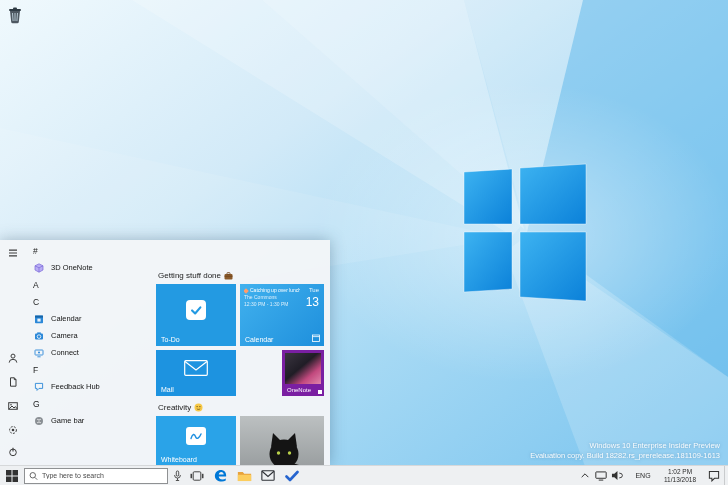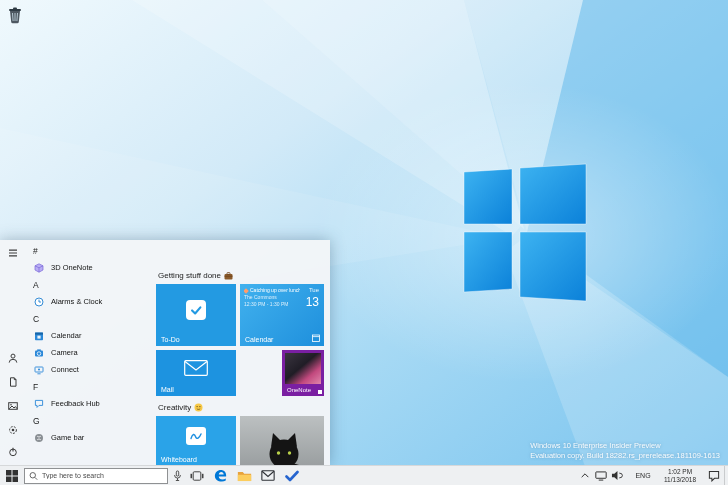--- a/index.html
+++ b/index.html
@@ -8,21 +8,21 @@
   .screen *{box-sizing:border-box;}
   svg{display:block;}
 
   
   .wallpaper{position:absolute;inset:0;}
 
   
   .recycle-bin{position:absolute;left:7px;top:6px;width:16px;height:18px;}
 
   
-  .watermark{position:absolute;right:8px;bottom:24px;color:rgba(255,255,255,0.95);
+  .watermark{position:absolute;right:8px;bottom:24px;text-align:right;color:rgba(255,255,255,0.95);
     font-size:7.5px;line-height:10px;text-shadow:0 0 3px rgba(70,120,160,0.55);}
 
   
   .start-menu{position:absolute;left:0;top:240px;width:330px;height:225px;
     background:rgba(243,245,248,0.97);box-shadow:0 0 14px rgba(40,70,95,0.35);}
   .rail{position:absolute;left:0;top:0;width:26px;height:100%;}
   .rail-btn{position:absolute;left:0;width:26px;height:22px;display:flex;align-items:center;justify-content:center;}
   .applist{position:absolute;left:26px;top:0;width:130px;height:100%;padding-top:2px;overflow:hidden;}
   .al-row{height:17px;display:flex;align-items:center;padding-left:7px;}
   .al-header{font-size:8.5px;color:#1a1a1a;}
@@ -171,29 +171,20 @@
       <div class="al-row">
         <span class="al-icon">
           <svg width="10" height="10" viewBox="0 0 10 10">
               <polygon points="5,0.8 9,2.8 9,7 5,9.2 1,7 1,2.8" fill="#b9aef5" stroke="#7b68d8" stroke-width="0.7"></polygon>
               <path d="M1,2.8 L5,4.8 L9,2.8 M5,4.8 V9.2" stroke="#7b68d8" stroke-width="0.7" fill="none"></path>
             </svg>
         </span>
         <span class="al-label">3D OneNote</span>
       </div>
       <div class="al-row al-header">A</div>
-      <div class="al-row">
-        <span class="al-icon">
-          <svg width="10" height="10" viewBox="0 0 10 10">
-              <circle cx="5" cy="5" r="4" stroke="#1e7fd0" fill="#ffffff" stroke-width="0.9"></circle>
-              <path d="M5,5 V2.6 M5,5 H7" stroke="#1e7fd0" stroke-width="0.9" fill="none"></path>
-            </svg>
-        </span>
-        <span class="al-label">Alarms &amp; Clock</span>
-      </div>
       <div class="al-row al-header">C</div>
       <div class="al-row">
         <span class="al-icon">
           <svg width="10" height="10" viewBox="0 0 10 10">
               <rect x="1" y="1.6" width="8" height="7.6" rx="0.8" fill="#2b88d8"></rect>
               <rect x="1" y="1.6" width="8" height="2" fill="#1765a8"></rect>
               <rect x="3.4" y="4.6" width="3.2" height="3" fill="#ffffff" opacity="0.9"></rect>
             </svg>
         </span>
         <span class="al-label">Calendar</span>

